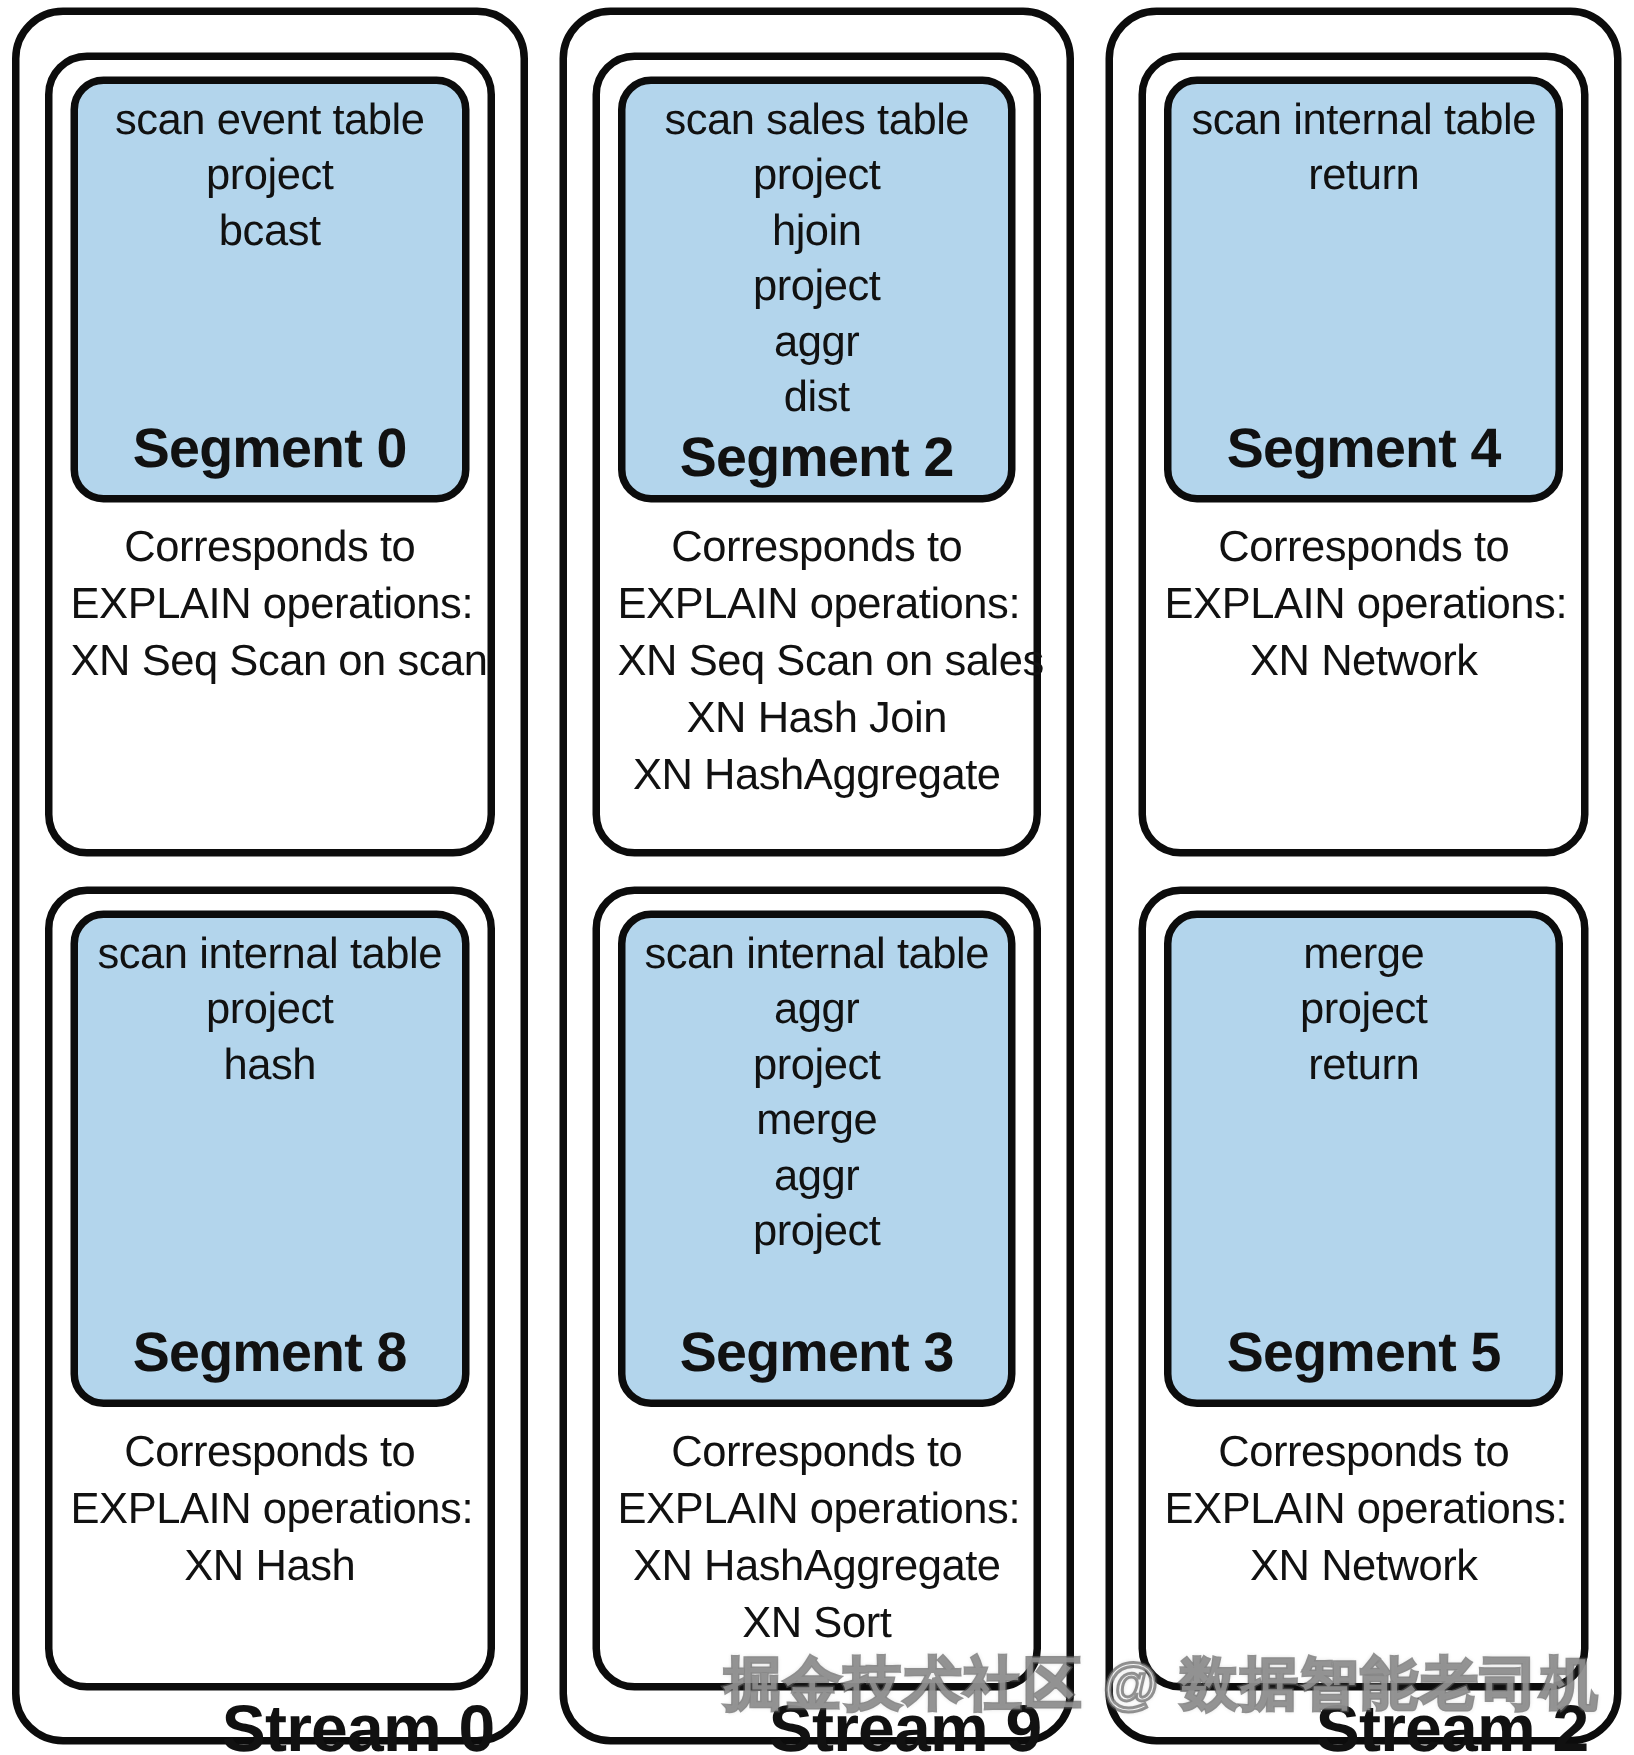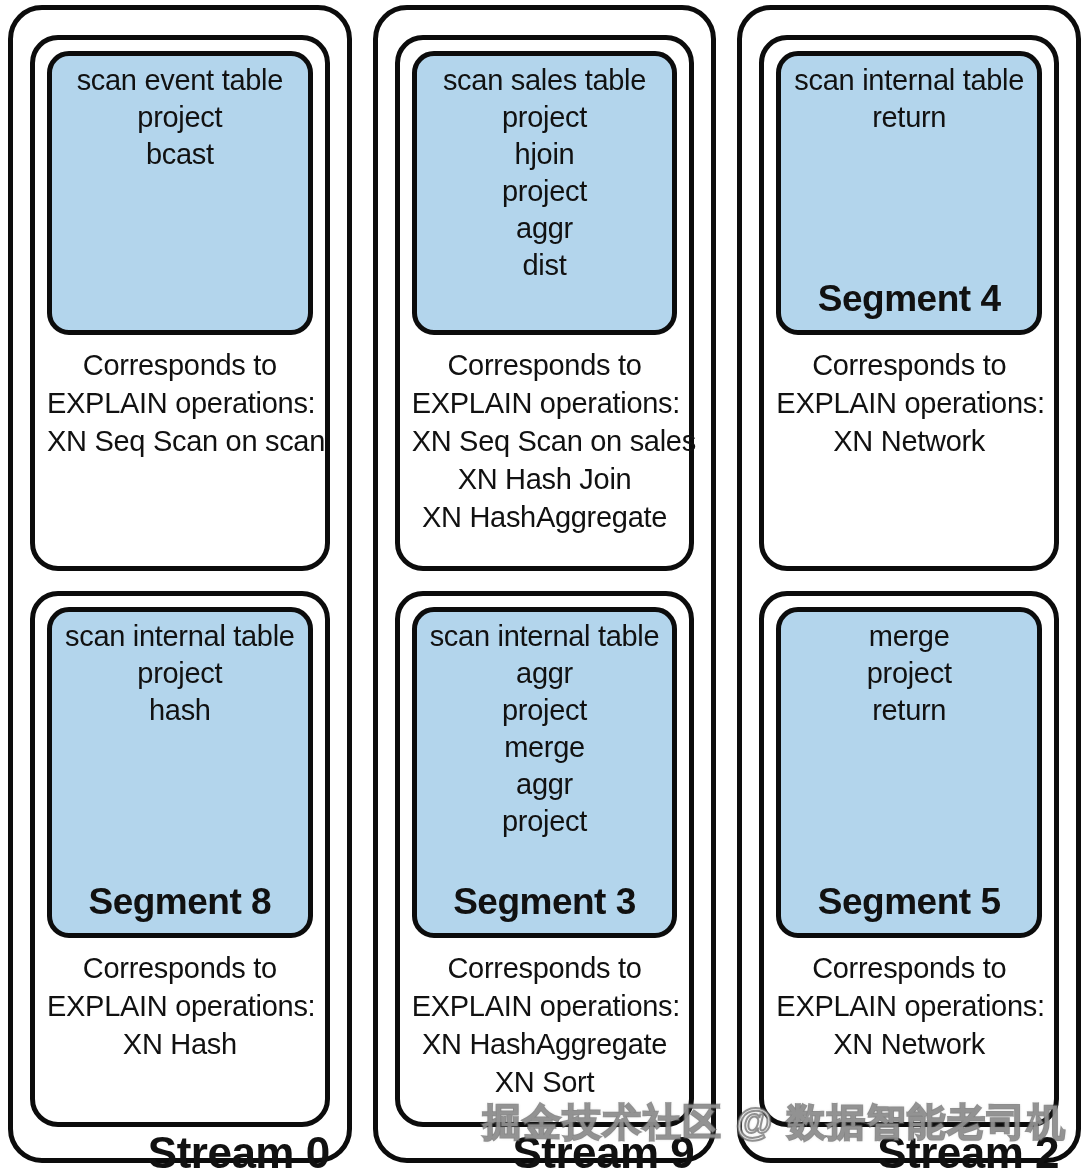--- a/index.html
+++ b/index.html
@@ -103,20 +103,21 @@
 
 <div id="diagram">
     <div class="stream">
     <div class="group g1">
     <div class="segment-box">
       <div class="ops">
             <div class="op-line">scan event table</div>
             <div class="op-line">project</div>
             <div class="op-line">bcast</div>
           </div>
+      <div class="segment-label">Segment 0</div>
     </div>
     <div class="explain">
           <div class="explain-line">Corresponds to</div>
           <div class="explain-line">EXPLAIN operations:</div>
           <div class="explain-line">XN Seq Scan on scan</div>
         </div>
   </div>
       <div class="group g2">
     <div class="segment-box">
       <div class="ops">
@@ -138,20 +139,21 @@
     <div class="group g1">
     <div class="segment-box">
       <div class="ops">
             <div class="op-line">scan sales table</div>
             <div class="op-line">project</div>
             <div class="op-line">hjoin</div>
             <div class="op-line">project</div>
             <div class="op-line">aggr</div>
             <div class="op-line">dist</div>
           </div>
+      <div class="segment-label">Segment 2</div>
     </div>
     <div class="explain">
           <div class="explain-line">Corresponds to</div>
           <div class="explain-line">EXPLAIN operations:</div>
           <div class="explain-line">XN Seq Scan on sales</div>
           <div class="explain-line">XN Hash Join</div>
           <div class="explain-line">XN HashAggregate</div>
         </div>
   </div>
       <div class="group g2">

